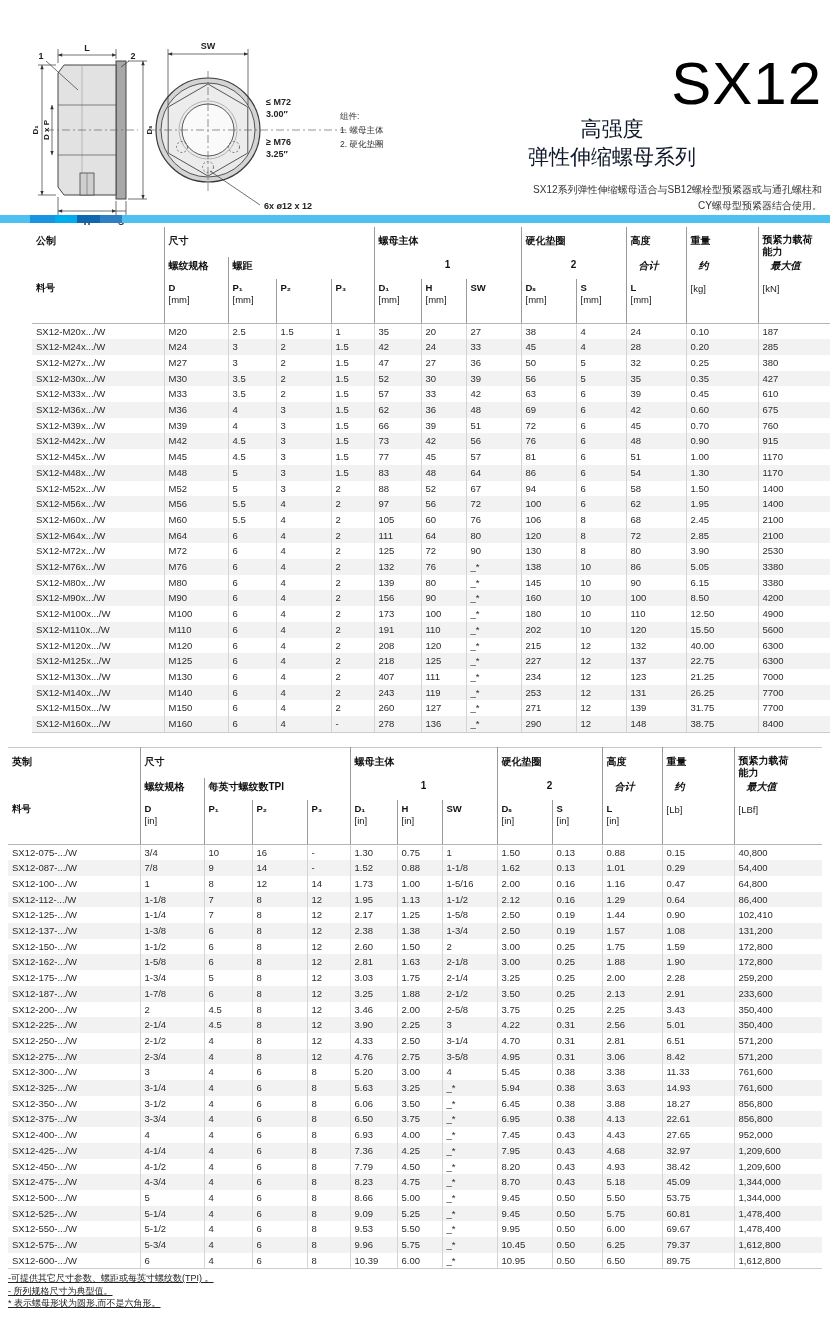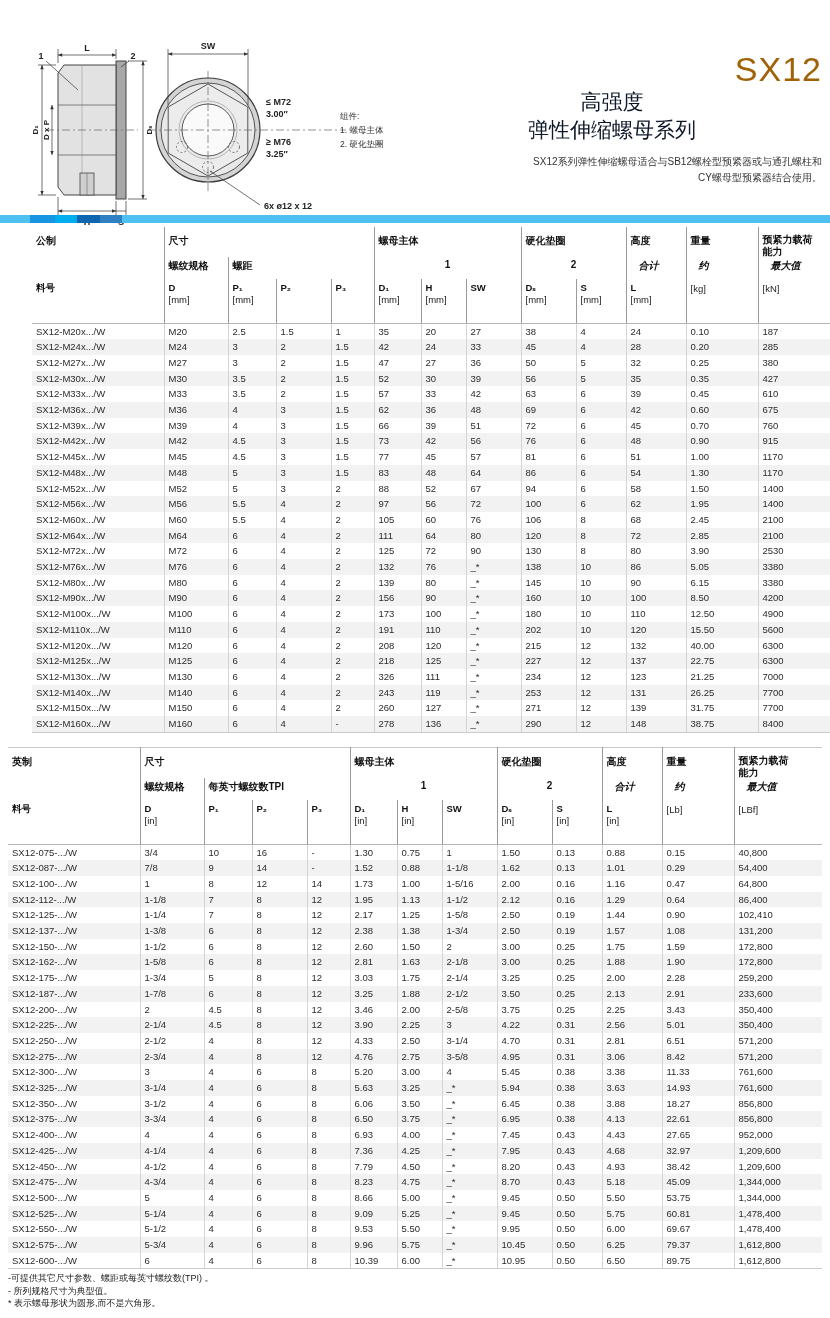--- a/index.html
+++ b/index.html
@@ -7,21 +7,21 @@
   body {
     width: 830px; height: 1318px; position: relative;
     font-family: "Liberation Sans", "DejaVu Sans", sans-serif;
     color: #1a1a1a; overflow: hidden;
   }
 
   
   .top-section { position:absolute; top:0; left:0; width:830px; height:215px; }
   .drawing-wrap { position:absolute; top:35px; left:8px; width:420px; height:195px; }
   .title-block { position:absolute; top:52px; right:8px; width:420px; text-align:right; }
-  .title-main { font-size:34px; font-weight:400; letter-spacing:1px; line-height:1.05; color:#a16207; }
+  .title-main { font-size:60px; font-weight:400; letter-spacing:1px; line-height:1.05; color:#000000; }
   .title-sub  { font-size:21px; font-weight:400; line-height:1.35; color:#0f172a;text-align:center; }
   .title-desc { margin-top:10px; font-size:10px; line-height:1.6; color:#333; }
 
   
   .blue-bar { position:absolute; top:215px; left:0; width:830px; height:8px; background:#4ec1f0; }
   .blue-bar .seg { position:absolute; top:0; height:8px; }
   .seg1 { left:30px;  width:25px; background:#1895e0; }
   .seg2 { left:55px;  width:22px; background:#00aeef; }
   .seg3 { left:77px;  width:23px; background:#0d66ae; }
   .seg4 { left:100px; width:22px; background:#2f80c3; }
@@ -44,21 +44,21 @@
   .spec tbody td {
     font-size:9.5px; height:15.7px; line-height:15.7px;
     padding:0 0 0 4px; color:#2a2a2a; white-space:nowrap; overflow:hidden;
     border-left:1px solid #d4d4d4;
   }
   .spec tbody td:first-child { border-left:none; }
   .spec tbody tr:nth-child(even) { background:#f2f2f2; }
   .spec tbody tr:last-child td { border-bottom:1px solid #cccccc; }
 
   
-  .footnotes { position:absolute; top:1272px; left:8px; font-size:9px; line-height:1.4; color:#222; }
+  .footnotes { position:absolute; top:1272px; left:8px; font-size:9px; line-height:1.4; color:#222;text-decoration:underline; }
 
   
   .dim-label { font-size:9px; font-weight:bold; fill:#222; }
   .dim-label-sm { font-size:8px; font-weight:bold; fill:#222; }
   .anno-label { font-size:9px; font-weight:bold; fill:#222; }
   .legend-label { font-size:8.5px; fill:#333; }
 </style>
 </head>
 <body>
 
@@ -592,21 +592,21 @@
         <td>137</td>
         <td>22.75</td>
         <td>6300</td>
       </tr>
       <tr>
         <td>SX12-M130x.../W</td>
         <td>M130</td>
         <td>6</td>
         <td>4</td>
         <td>2</td>
-        <td>326</td>
+        <td>407</td>
         <td>111</td>
         <td>_*</td>
         <td>234</td>
         <td>12</td>
         <td>123</td>
         <td>21.25</td>
         <td>7000</td>
       </tr>
       <tr>
         <td>SX12-M140x.../W</td>

